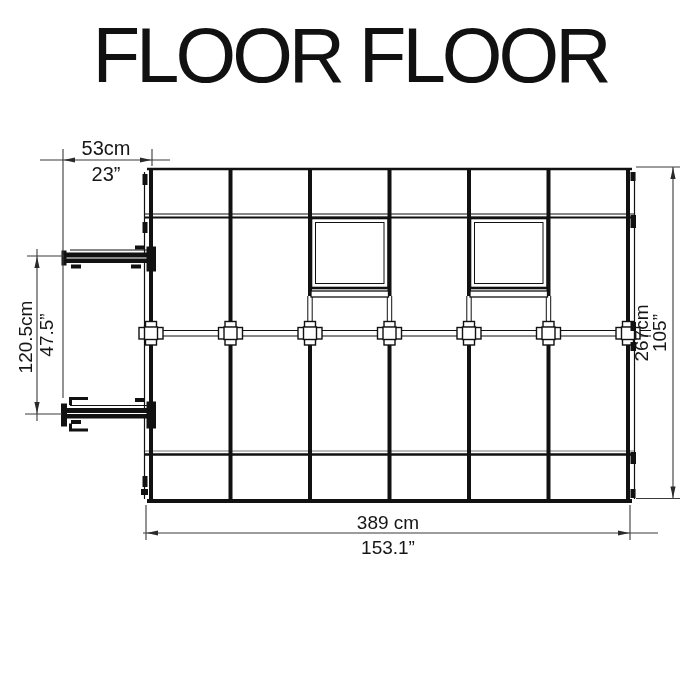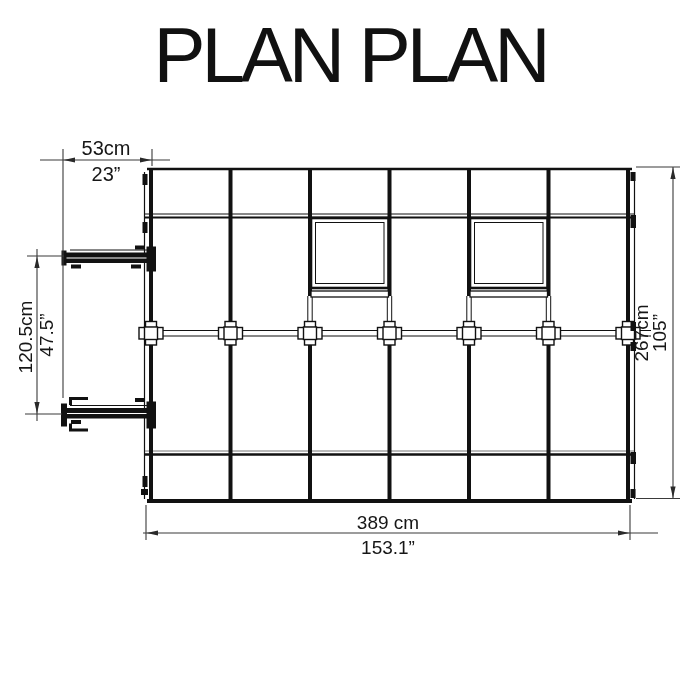--- a/index.html
+++ b/index.html
@@ -17,21 +17,21 @@
   .frameln{stroke:#111;fill:none;}
   .dimln{stroke:#3a3a3a;stroke-width:1.1;fill:none;}
   .arrow{fill:#2a2a2a;stroke:none;}
   text{font-family:"Liberation Sans", sans-serif;fill:#161616;}
   .dimtxt{font-size:19px;}
   .dimtxt-big{font-size:20px;}
 </style>
 </head>
 <body>
 
-<div class="page-title">PLAN PLAN</div>
+<div class="page-title">FLOOR FLOOR</div>
 
 <svg width="700" height="700" viewBox="0 0 700 700">
 
   <g>
 
     <g>
       <line class="frameln" x1="147" y1="169" x2="632" y2="169" stroke-width="2.5"></line>
       <line class="frameln" x1="147" y1="501" x2="632" y2="501" stroke-width="4"></line>
       <line class="frameln" x1="144.5" y1="172" x2="144.5" y2="499" stroke-width="1.2"></line>
       <line class="frameln" x1="634.5" y1="172" x2="634.5" y2="499" stroke-width="1.2"></line>

